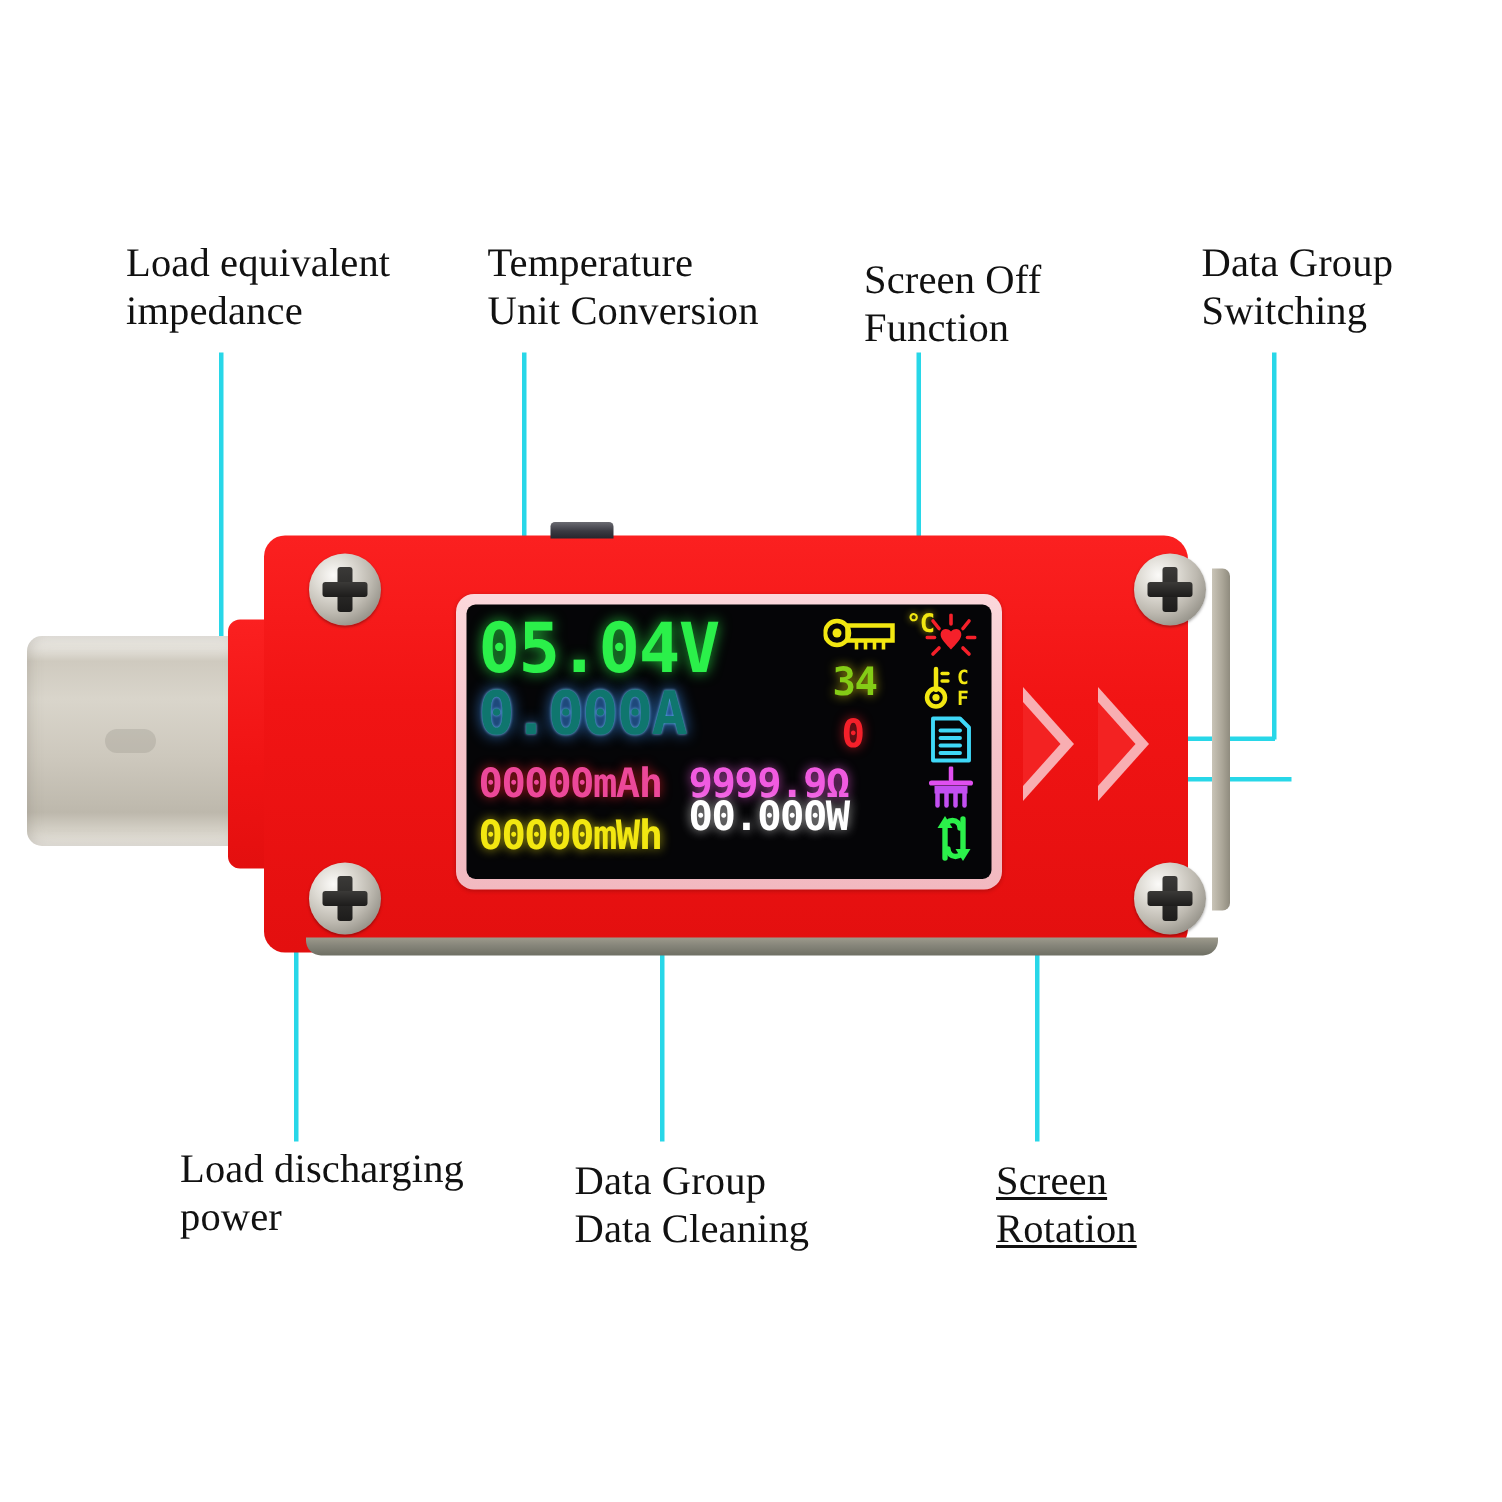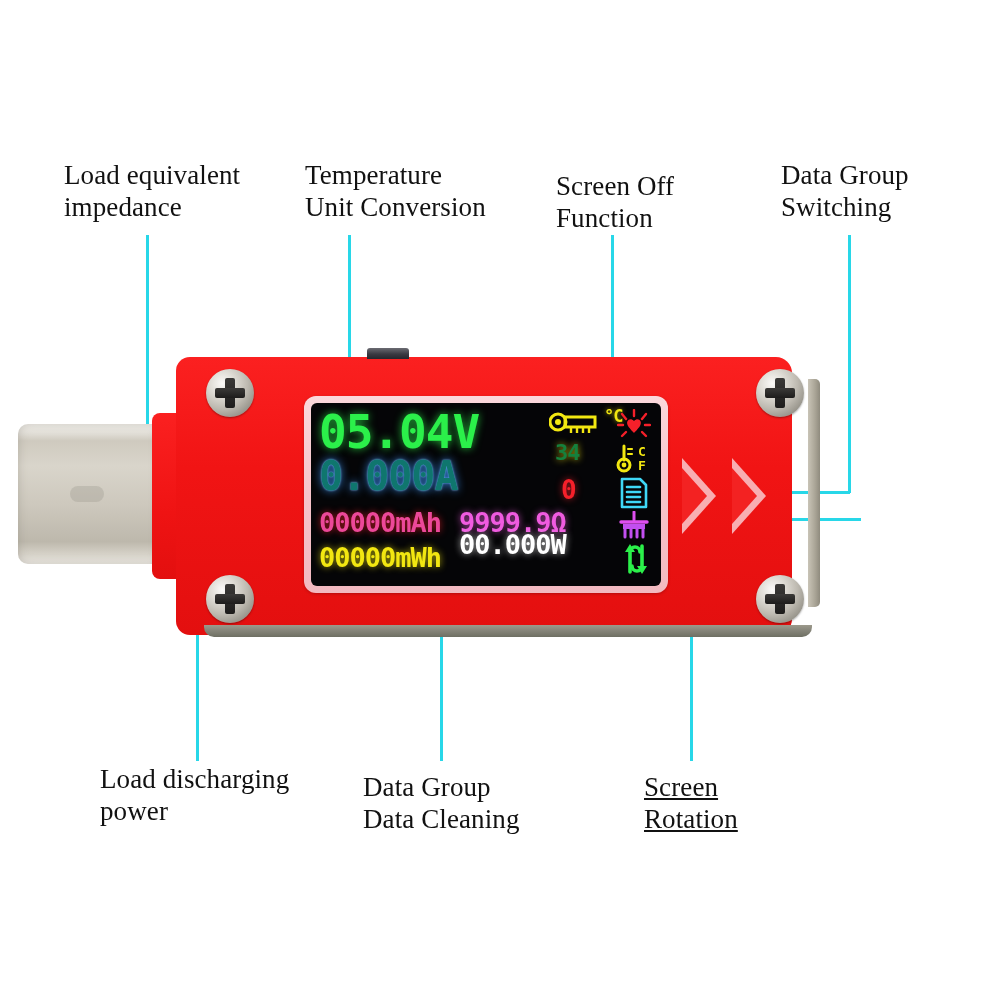--- a/index.html
+++ b/index.html
@@ -17,20 +17,21 @@
 
   
   .callout {
     position: absolute;
     color: #111111;
     font-family: "Liberation Serif", serif;
     font-size: 27px;
     line-height: 1.18;
     white-space: pre;
     letter-spacing: 0.1px;
+    margin-left: 20px;
   }
 
   
   .lead {
     position: absolute;
     background: #28d7e8;
   }
   .lead-v { width: 3px; }
   .lead-h { height: 3px; }
 
@@ -226,22 +227,22 @@
     text-shadow: 0 0 7px rgba(240,91,224,0.7);
   }
   #lcd-watt {
     left: 148px; top: 126px;
     font-size: 27px;
     color: #ffffff;
     text-shadow: 0 0 7px rgba(255,255,255,0.65);
   }
   #lcd-temp-value {
     left: 244px; top: 37px;
-    font-size: 22px;
-    color: #15803d;
+    font-size: 26px;
+    color: #84cc16;
     text-shadow: 0 0 7px rgba(242,231,17,0.7);
   }
   #lcd-group-value {
     left: 250px; top: 72px;
     font-size: 26px;
     color: #f5202a;
     text-shadow: 0 0 7px rgba(245,32,42,0.7);
   }
   #lcd-temp-unit {
     left: 293px; top: 3px;

